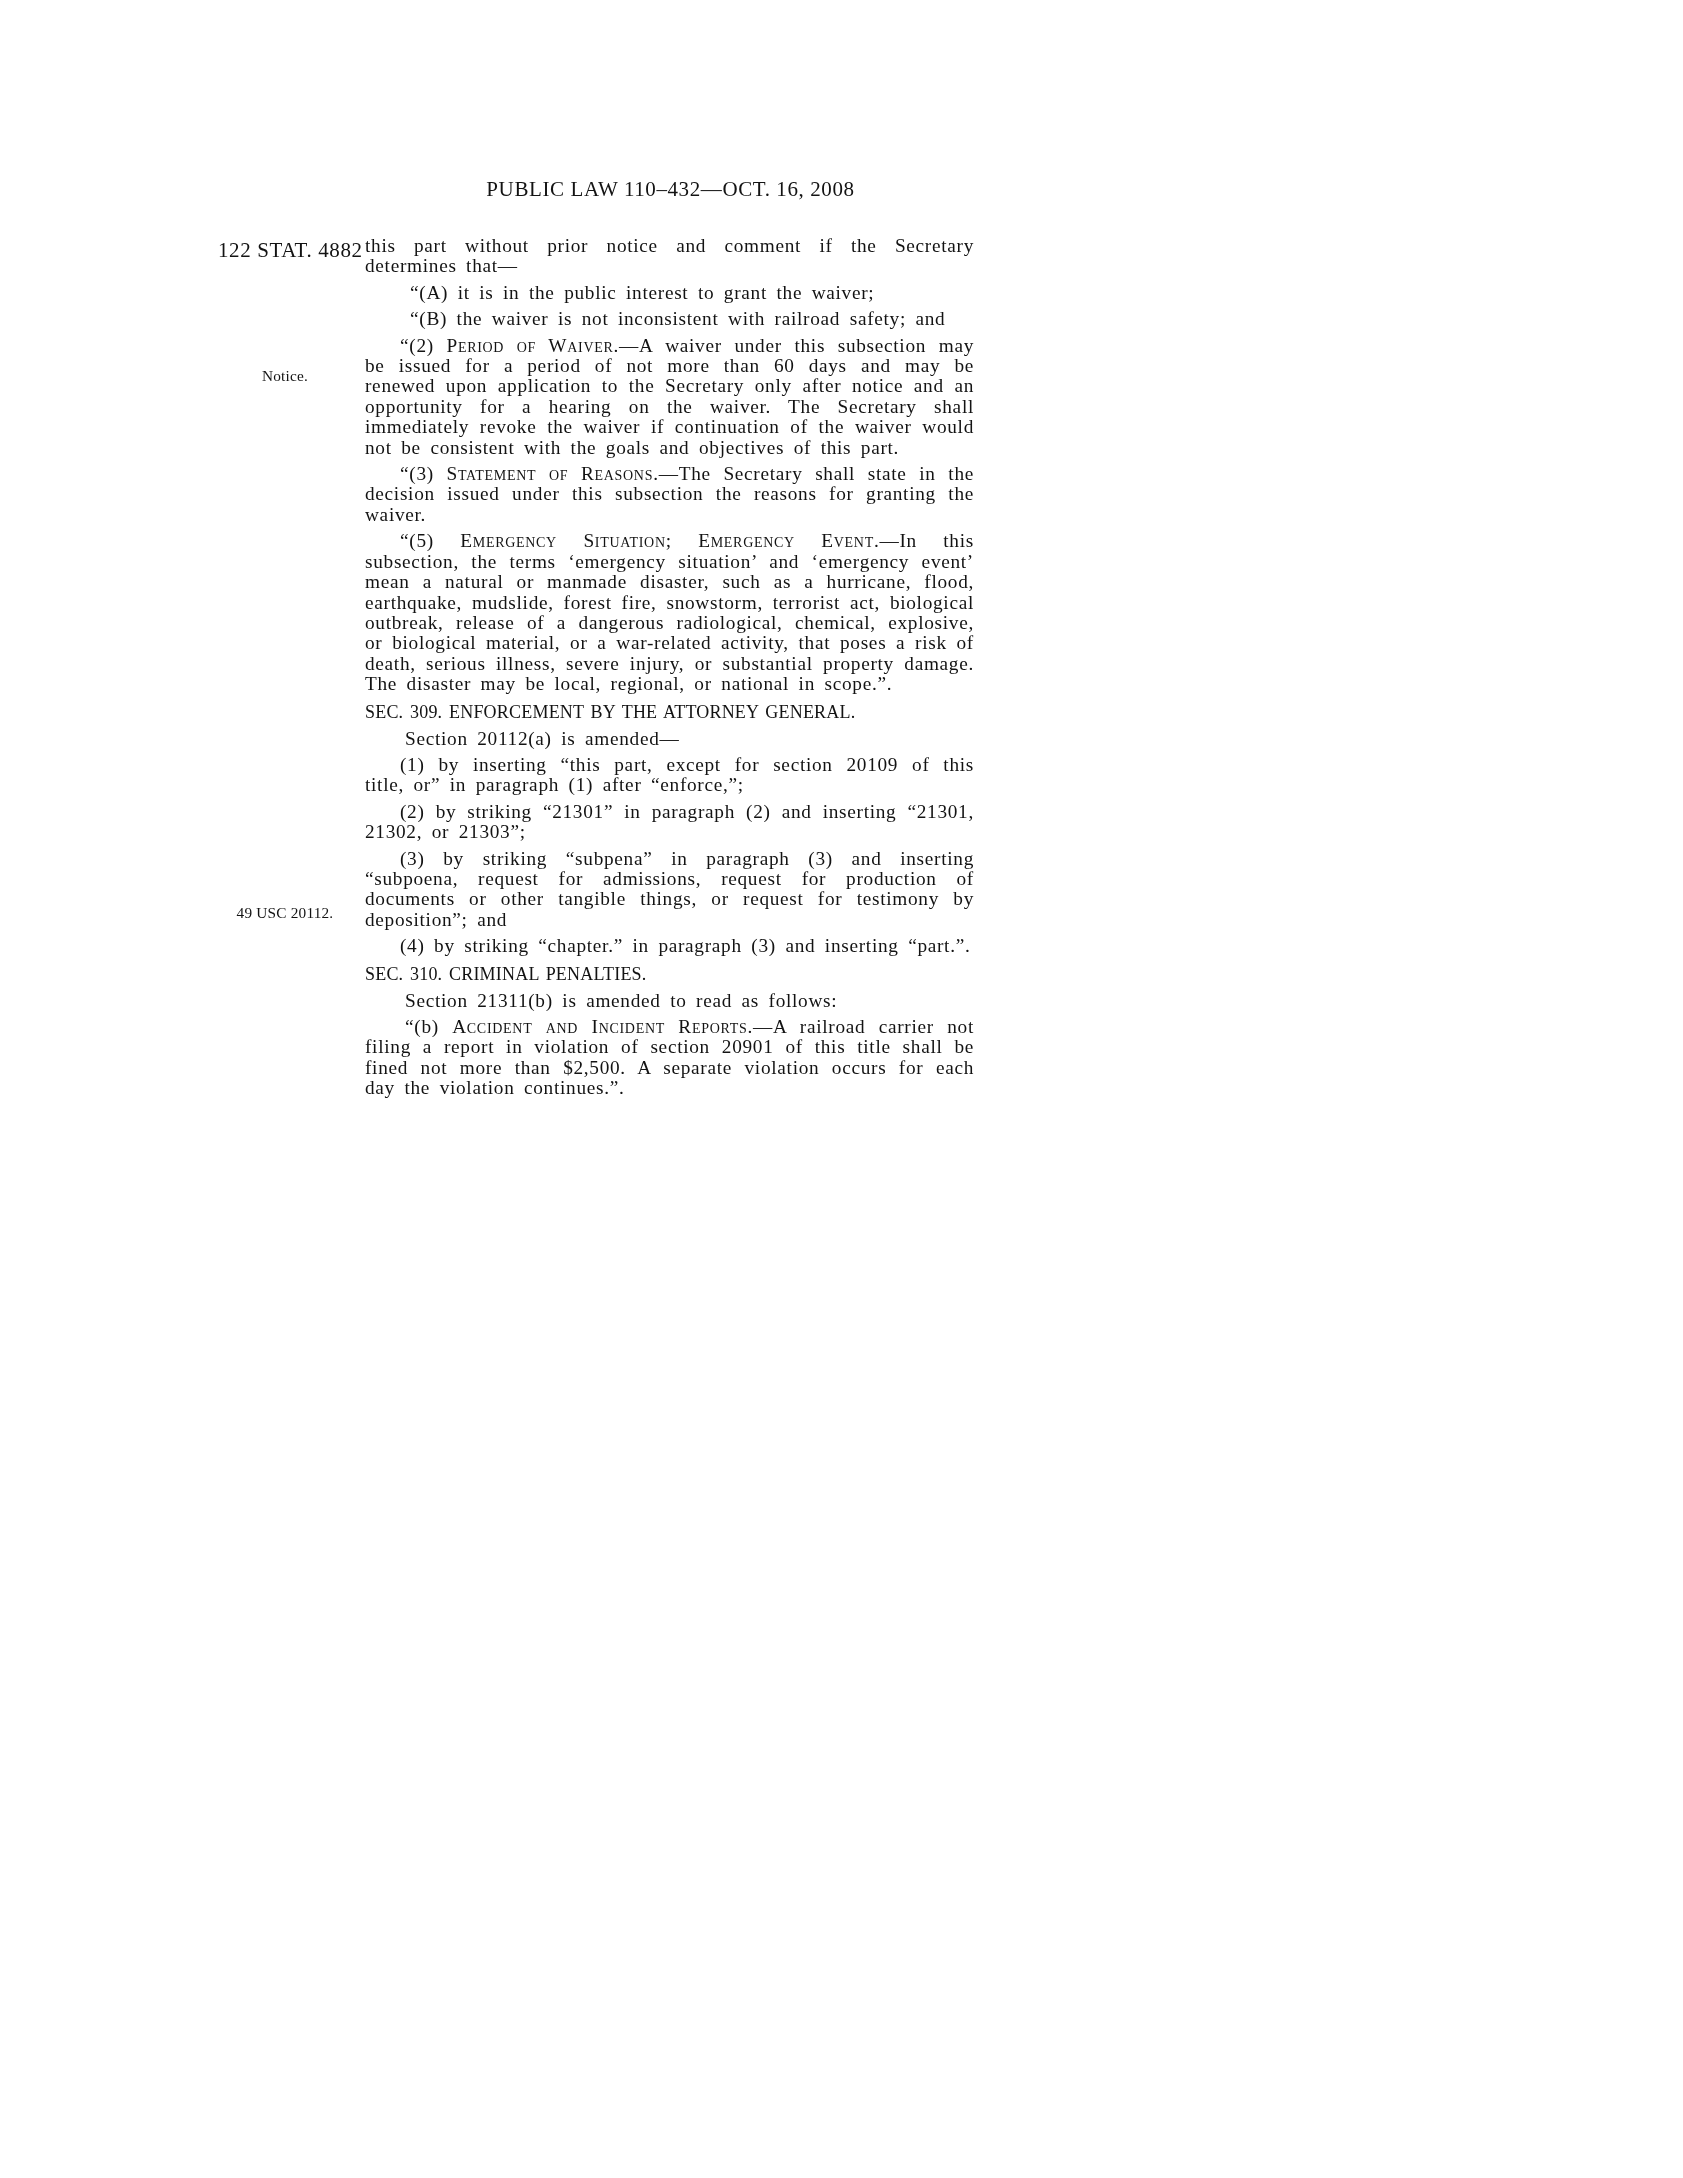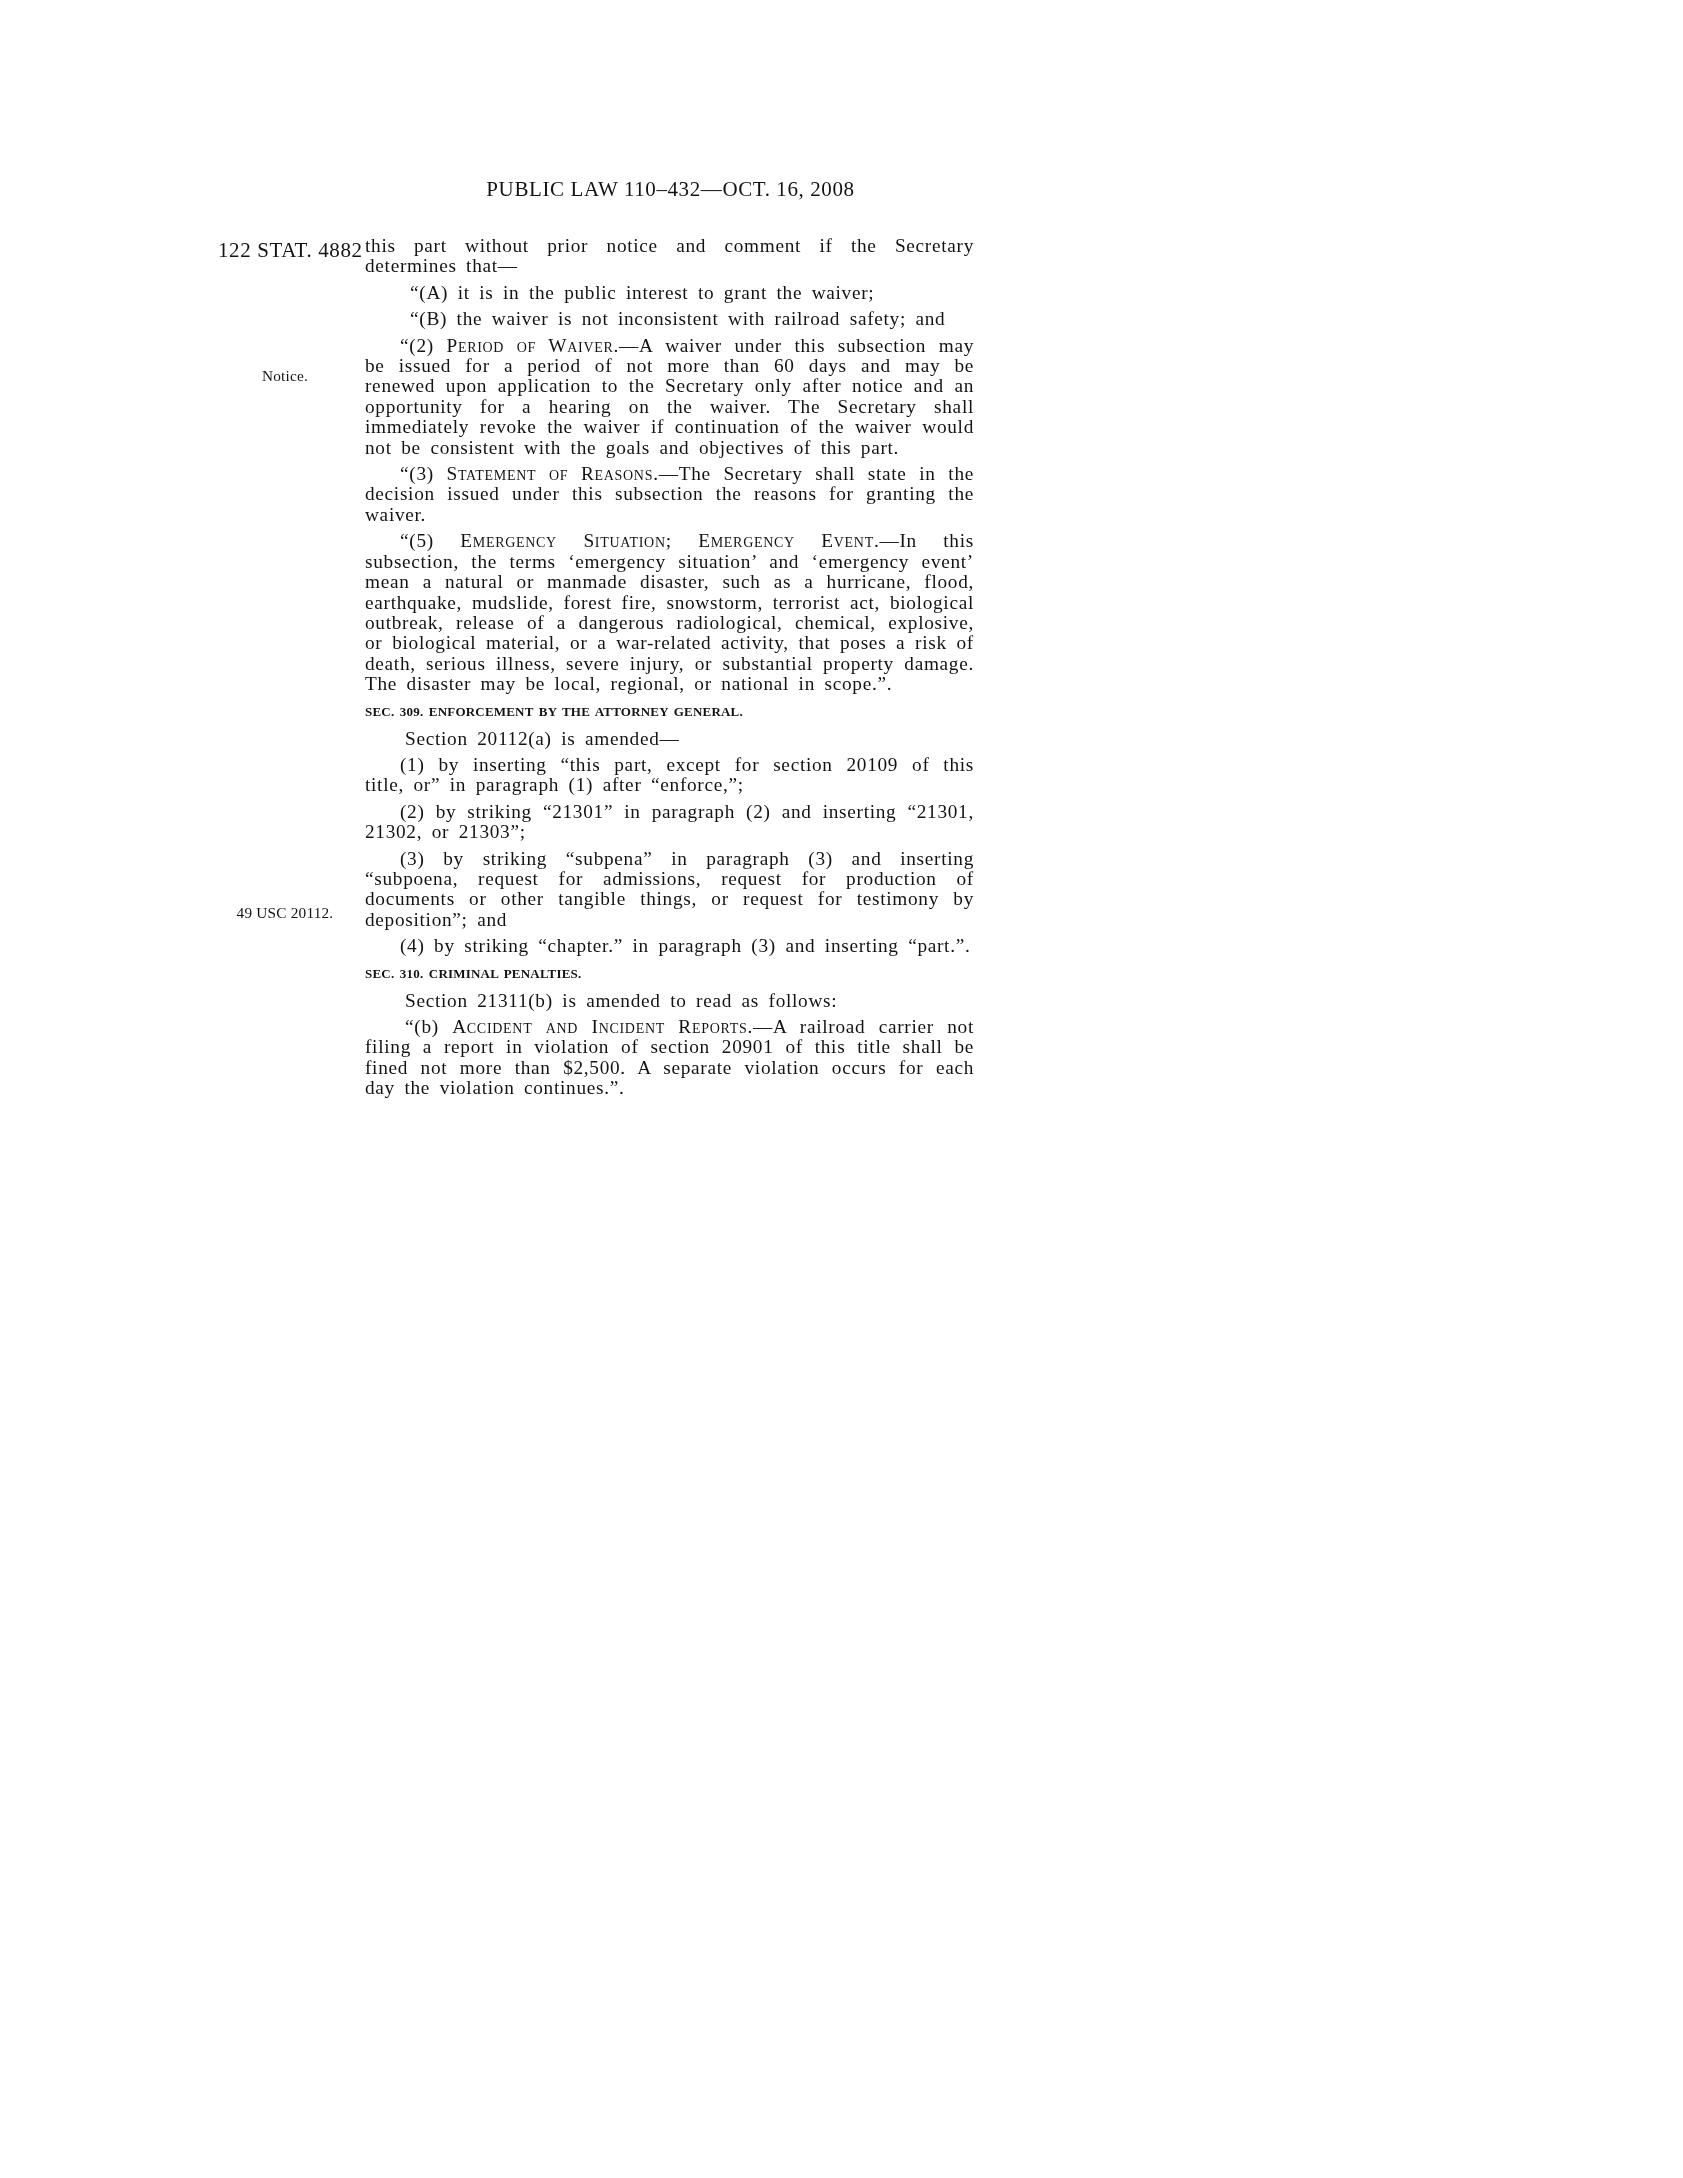--- a/index.html
+++ b/index.html
@@ -61,23 +61,23 @@
   
   .cont    { margin-left: 40px; }
   
   .clause  { margin-left: 74px; text-indent: 45px; }
   
   .numpara { margin-left: 40px; text-indent: 35px; }
   
   .secbody { text-indent: 40px; }
 
   .sec-heading {
-    font-size: 13px;
+    font-size: 18px;
     line-height: 22px;
-    font-weight: bold;
+    font-weight: normal;
     letter-spacing: 0.2px;
     word-spacing: 2px;
     margin: 11px 0 7px 0;
     text-align: left;
     text-indent: 0;
   }
   .sc { font-variant: small-caps; }
 </style>
 </head>
 <body>

